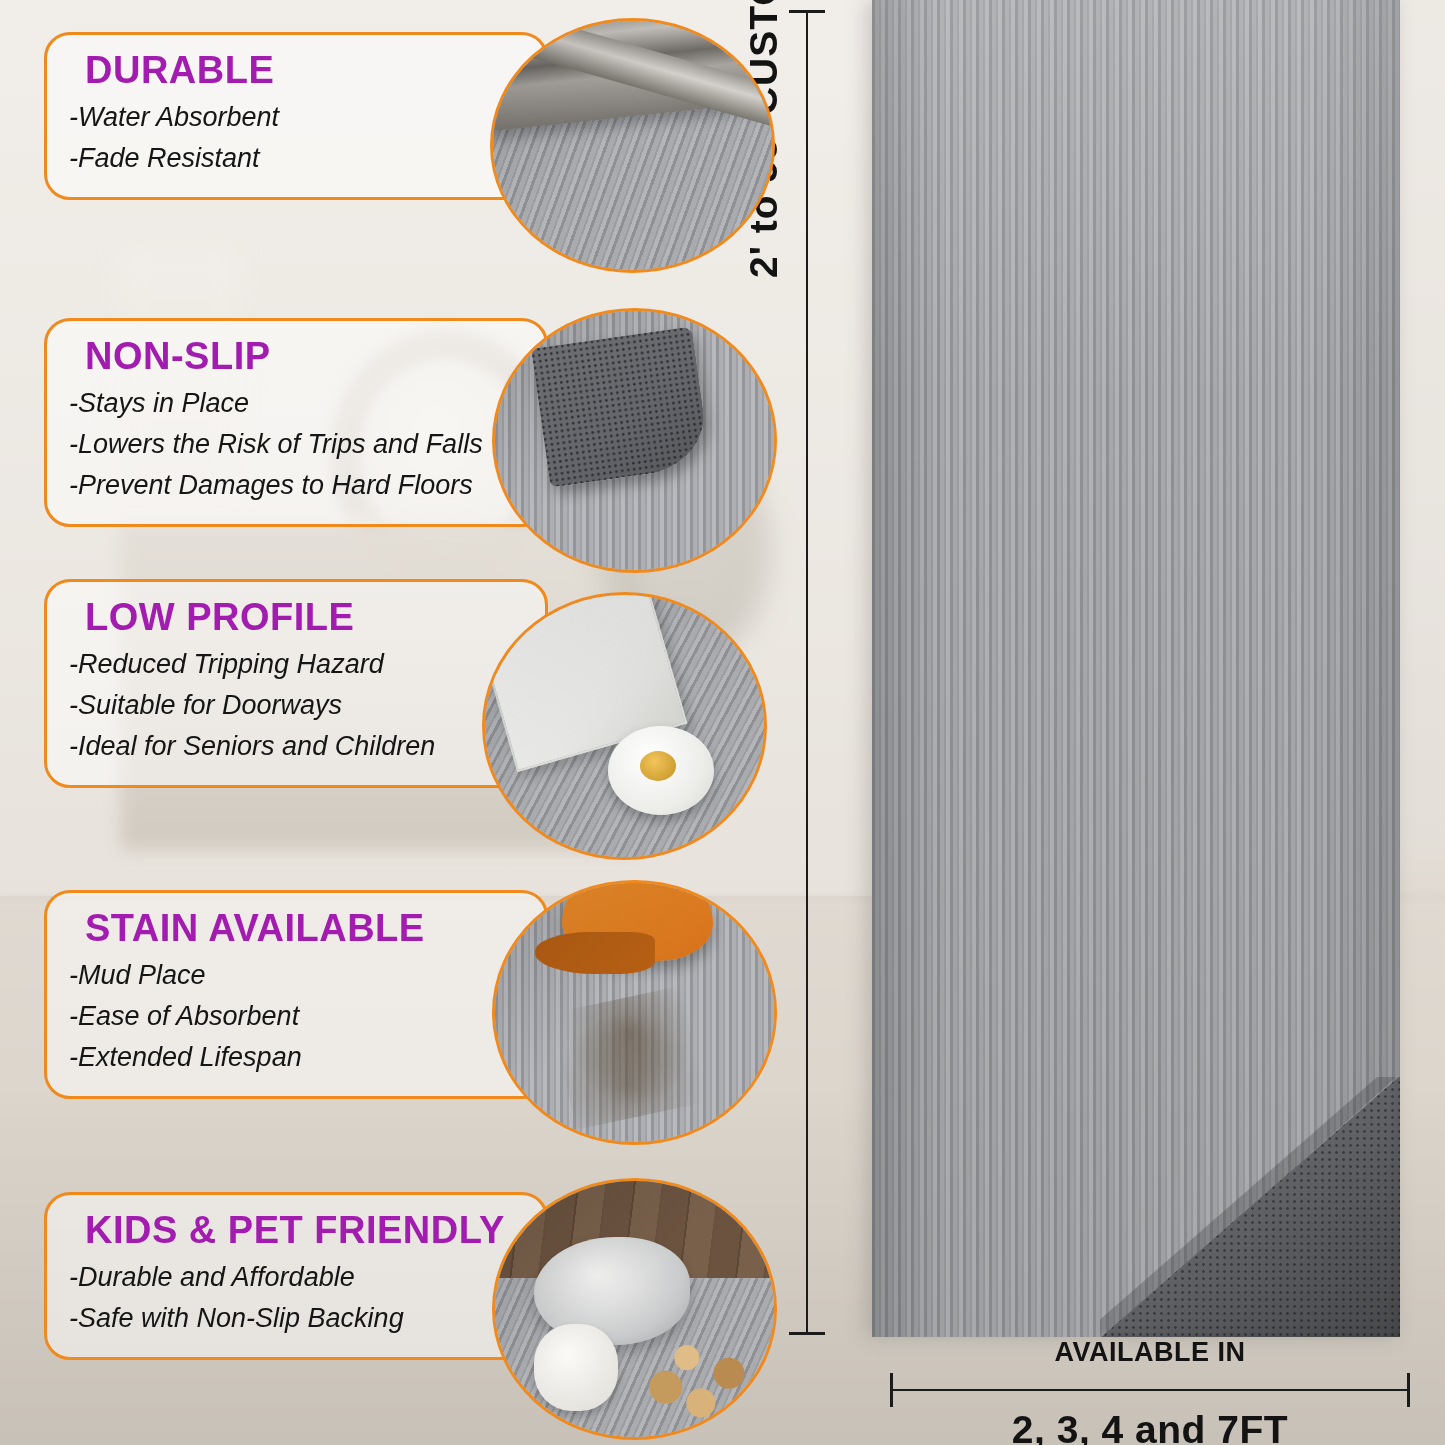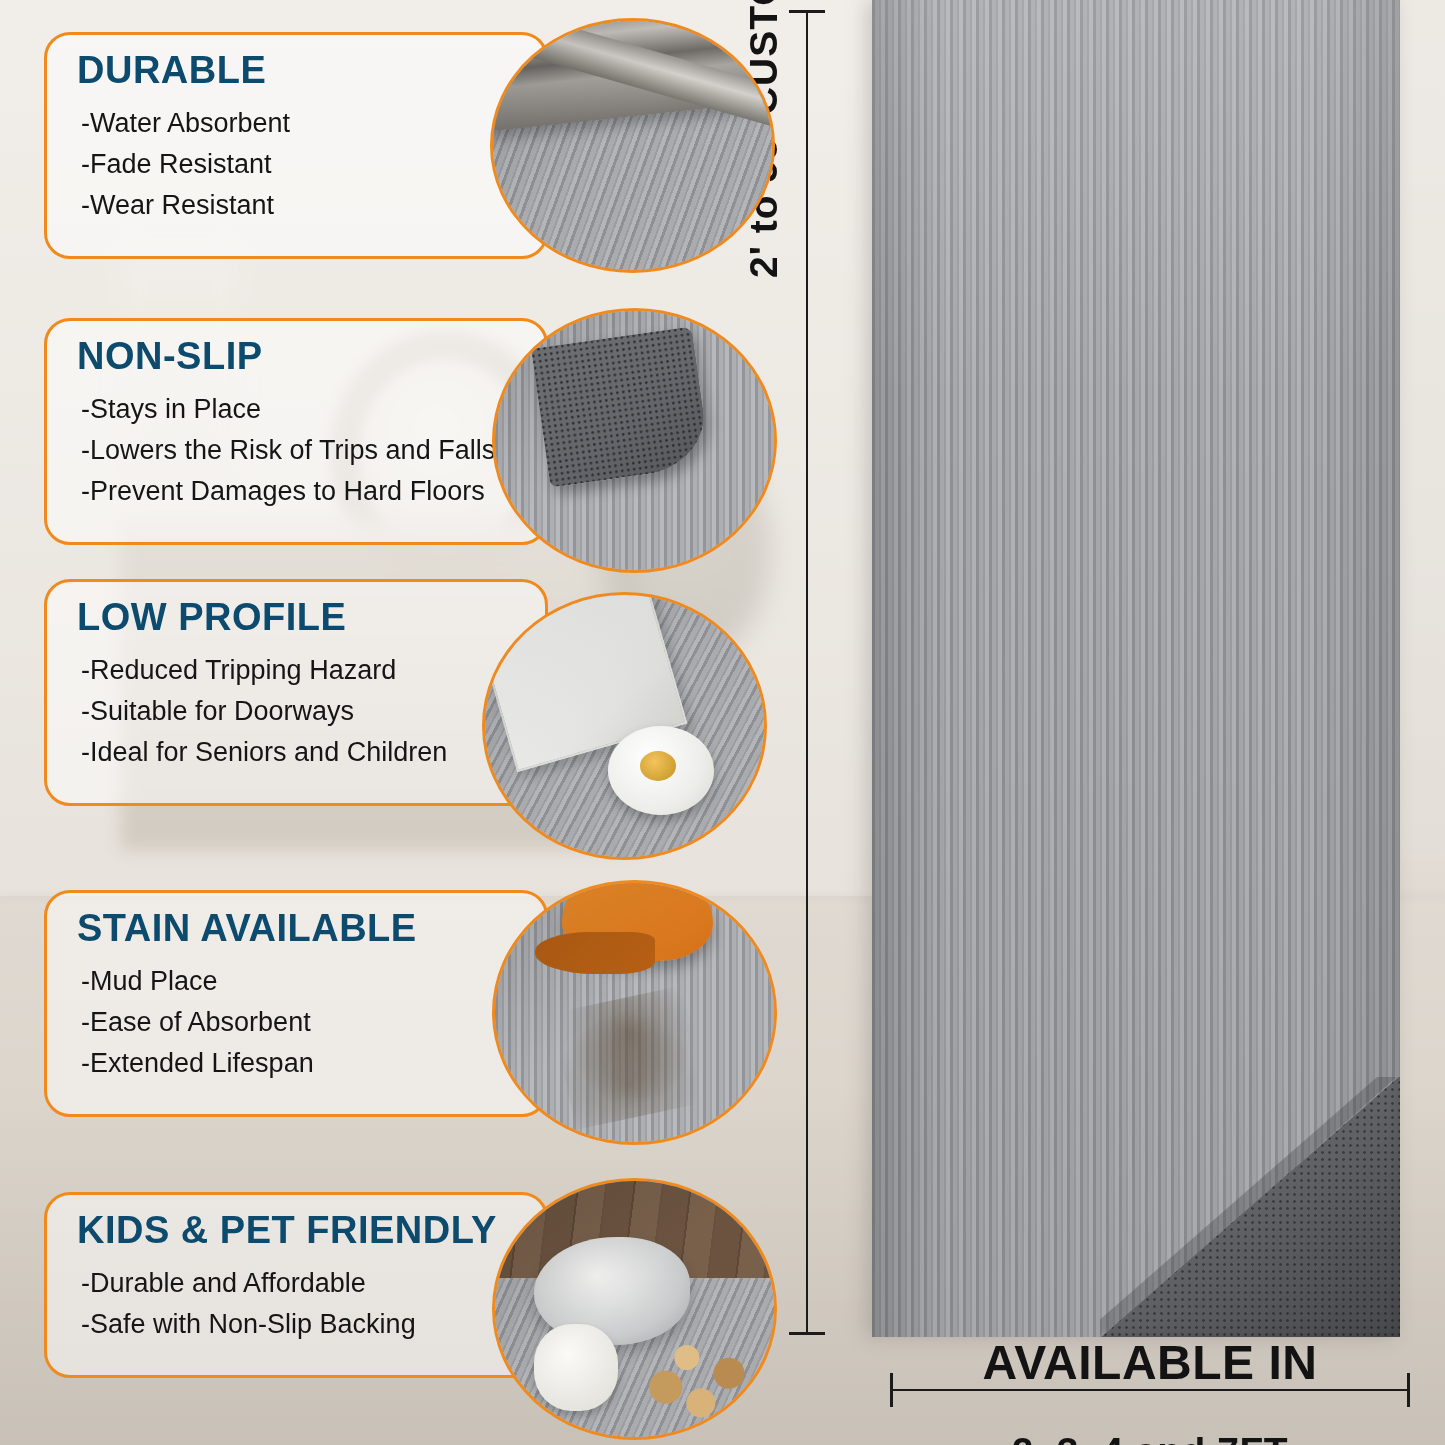--- a/index.html
+++ b/index.html
@@ -241,47 +241,48 @@
   .h-label {
     position: absolute;
     left: 880px;
     top: 1338px;
     width: 540px;
     text-align: center;
     color: #131313;
     font-weight: bold;
     line-height: 1.06;
   }
-  .h-label .l1 { font-size: 48px; letter-spacing: 0.5px; text-align: center; }
+  .h-label .l1 { font-size: 27px; letter-spacing: 0.5px; text-align: center; }
   .h-label .l2 { font-size: 39px; letter-spacing: 0.5px; margin-top: 42px; display:block; }
 
   
   .feature {
     position: absolute;
     left: 44px;
     width: 504px;
     border: 3px solid #f08a1d;
     border-radius: 26px;
     background: rgba(255,255,255,0.50);
     box-sizing: border-box;
     padding: 16px 22px 18px 22px;
   }
   .feature h2 {
-    margin: 0 0 6px 8px;
+    margin: 0 0 6px 16px;
     font-size: 38px;
     font-weight: bold;
     letter-spacing: 0.5px;
-    color: #0c4a6e;
+    color: #a21caf;
     line-height: 1.05;
     font-family: "Liberation Sans", sans-serif;
   }
   .feature ul {
-    margin: 12px;
+    margin: 0;
     padding: 0;
     list-style: none;
+    font-style: italic;
   }
   .feature li {
     font-size: 27px;
     color: #151515;
     line-height: 1.52;
     white-space: nowrap;
     font-family: "Liberation Sans", sans-serif;
   }
 
   .bullet-circle {
@@ -484,21 +485,20 @@
     
     <span class="l1">AVAILABLE IN</span>
     <span class="l2">2, 3, 4 and 7FT</span>
   </div>
 
   <div class="feature" style="top:32px;">
     <h2>DURABLE</h2>
     <ul>
       <li>-Water Absorbent</li>
       <li>-Fade Resistant</li>
-      <li>-Wear Resistant</li>
     </ul>
   </div>
   <div class="bullet-circle" style="left:490px; top:18px; width:285px; height:255px;">
     <div class="rib-diag"></div>
     <div class="metal-sill"></div>
     <div class="metal-sill2"></div>
     <div class="shadow-soft"></div>
   </div>
 
   <div class="feature" style="top:318px;">

